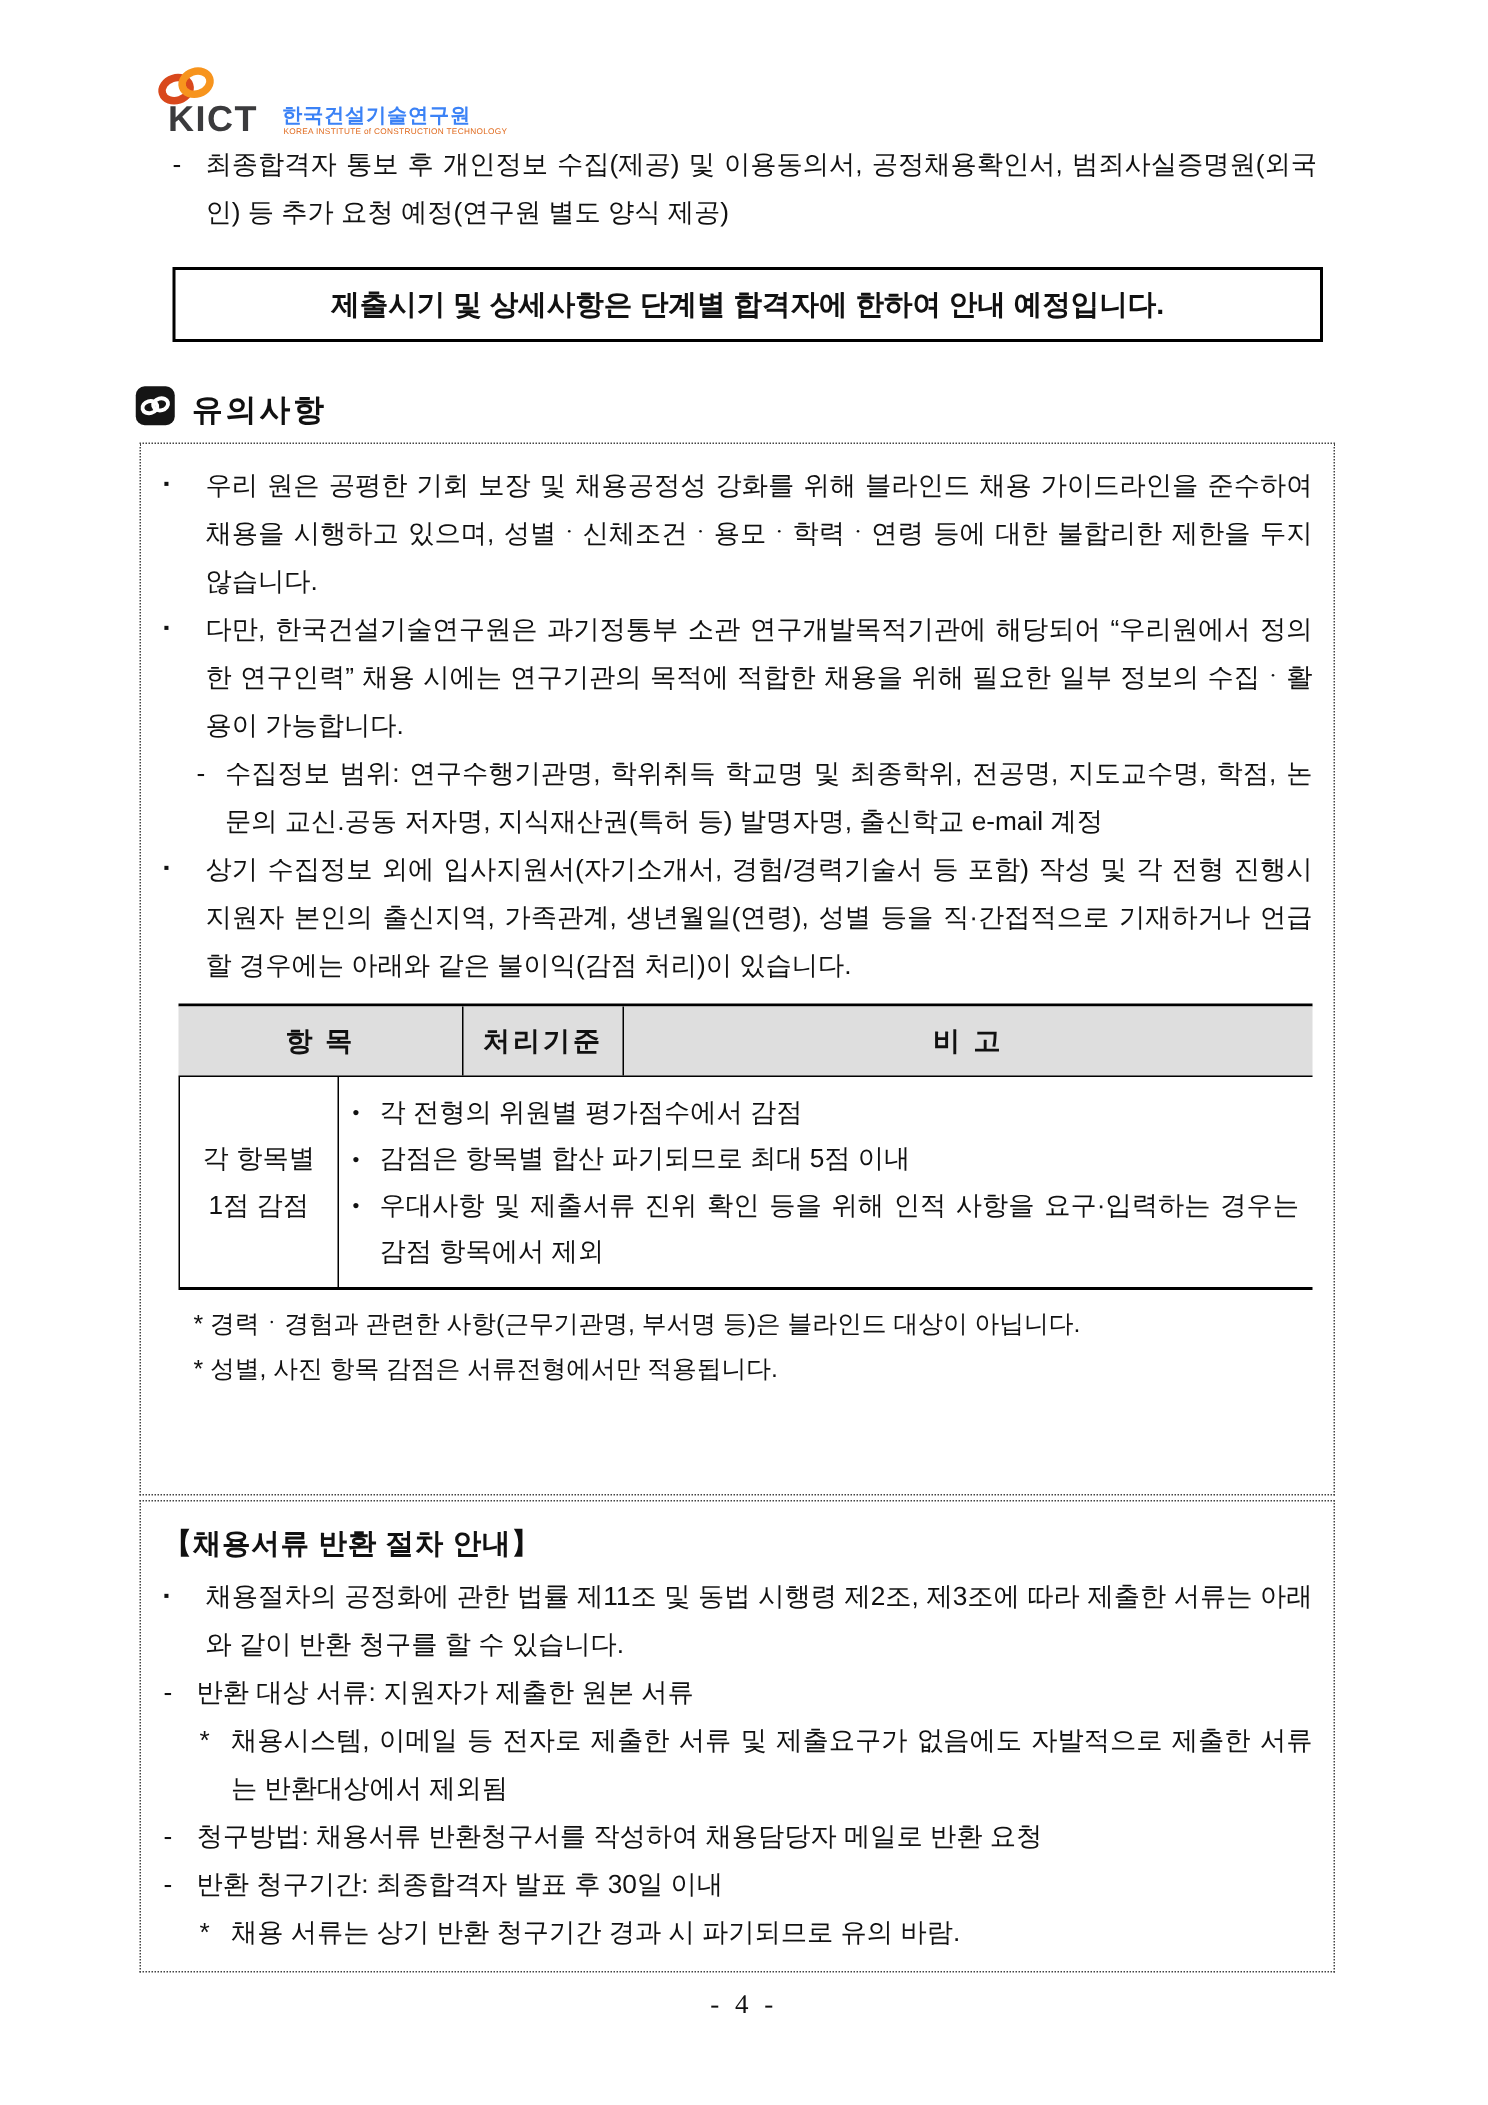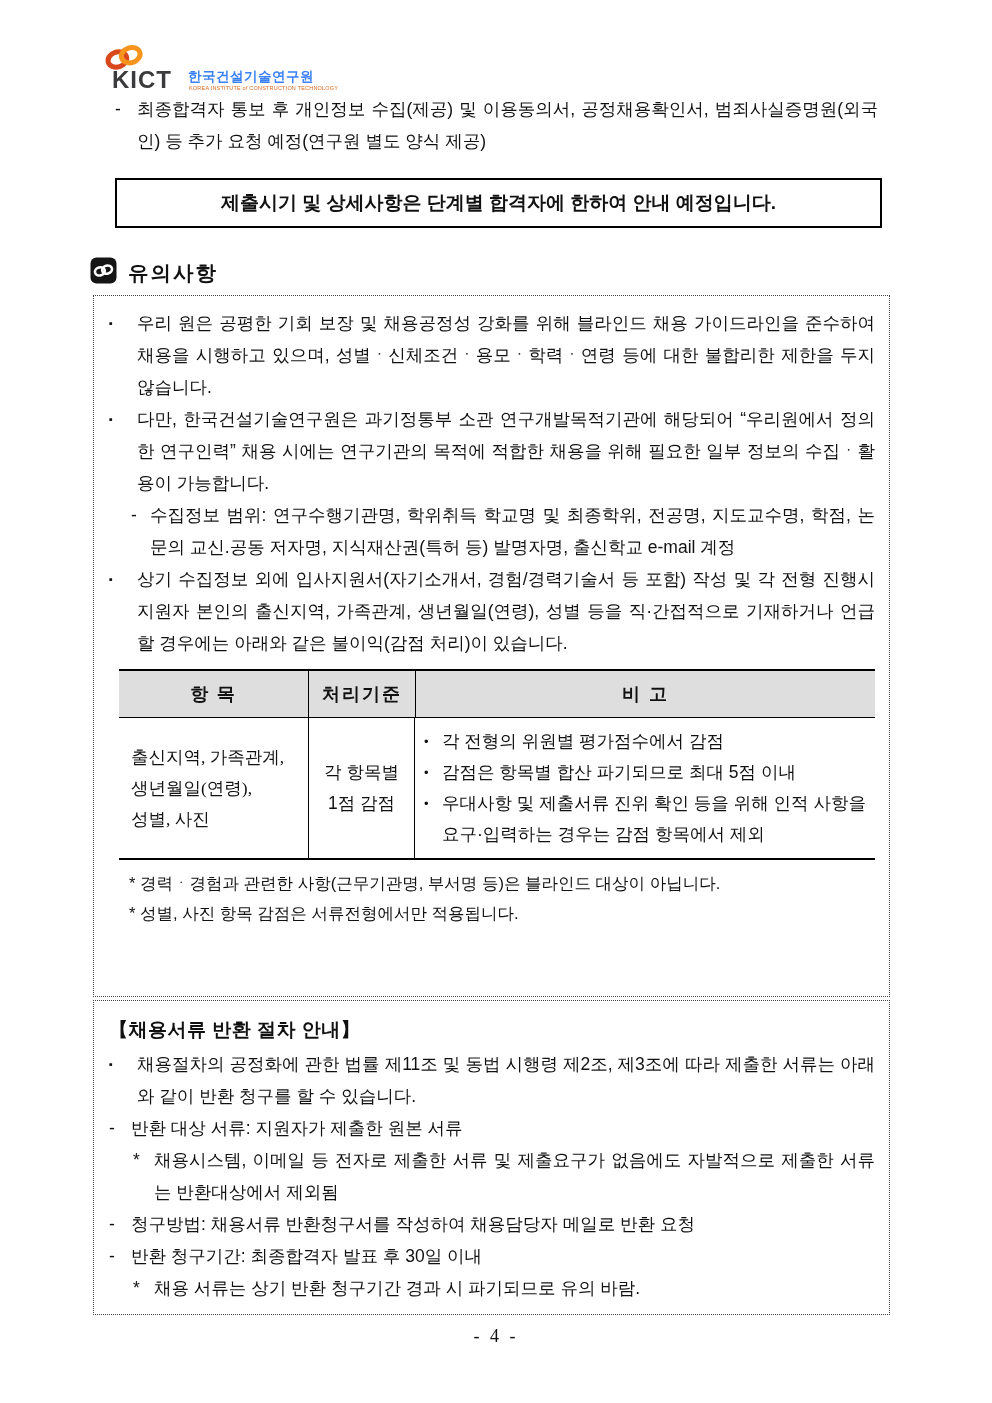--- a/index.html
+++ b/index.html
@@ -142,26 +142,20 @@
         </div>
       </div>
 
     <div class="table">
       <div class="trow thead">
         <div class="tcell c1">항 목</div>
         <div class="tcell c2">처리기준</div>
         <div class="tcell c3">비 고</div>
       </div>
       <div class="trow tbody">
-        <div class="tcell c1">
-
-        <div class="cell-line">출신지역, 가족관계,</div>
-            <div class="cell-line">생년월일(연령),</div>
-            <div class="cell-line">성별, 사진</div>
-          </div>
         <div class="tcell c2">
 
         <div class="cell-line">각 항목별</div>
             <div class="cell-line">1점 감점</div>
           </div>
         <div class="tcell c3">
 
             <div class="note">
               <span class="nmark">•</span>
               <span class="ntext">각 전형의 위원별 평가점수에서 감점</span>

